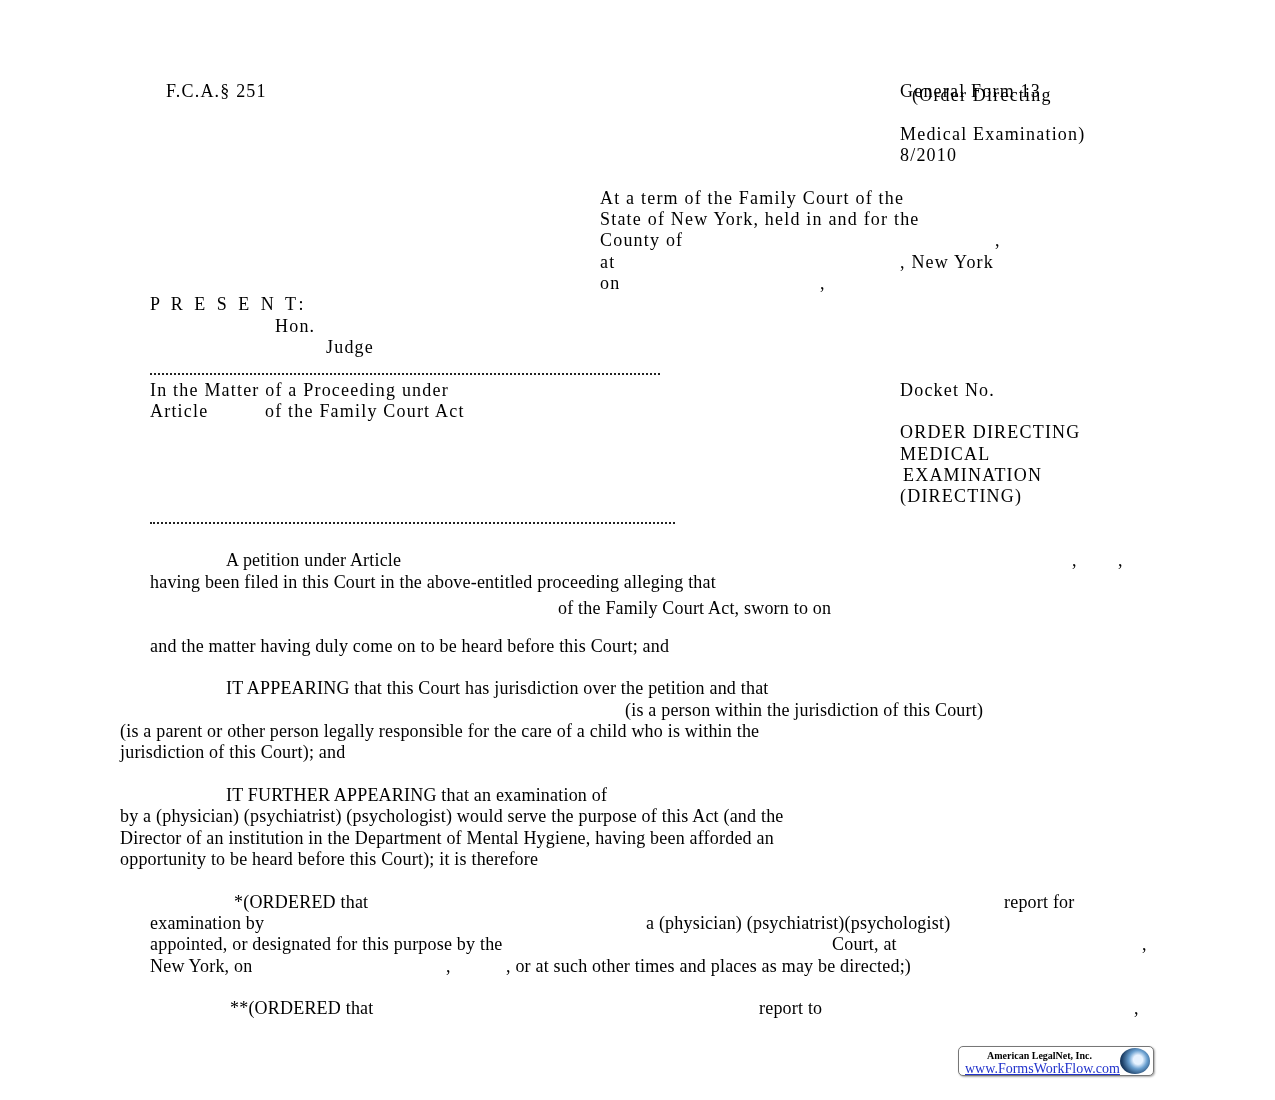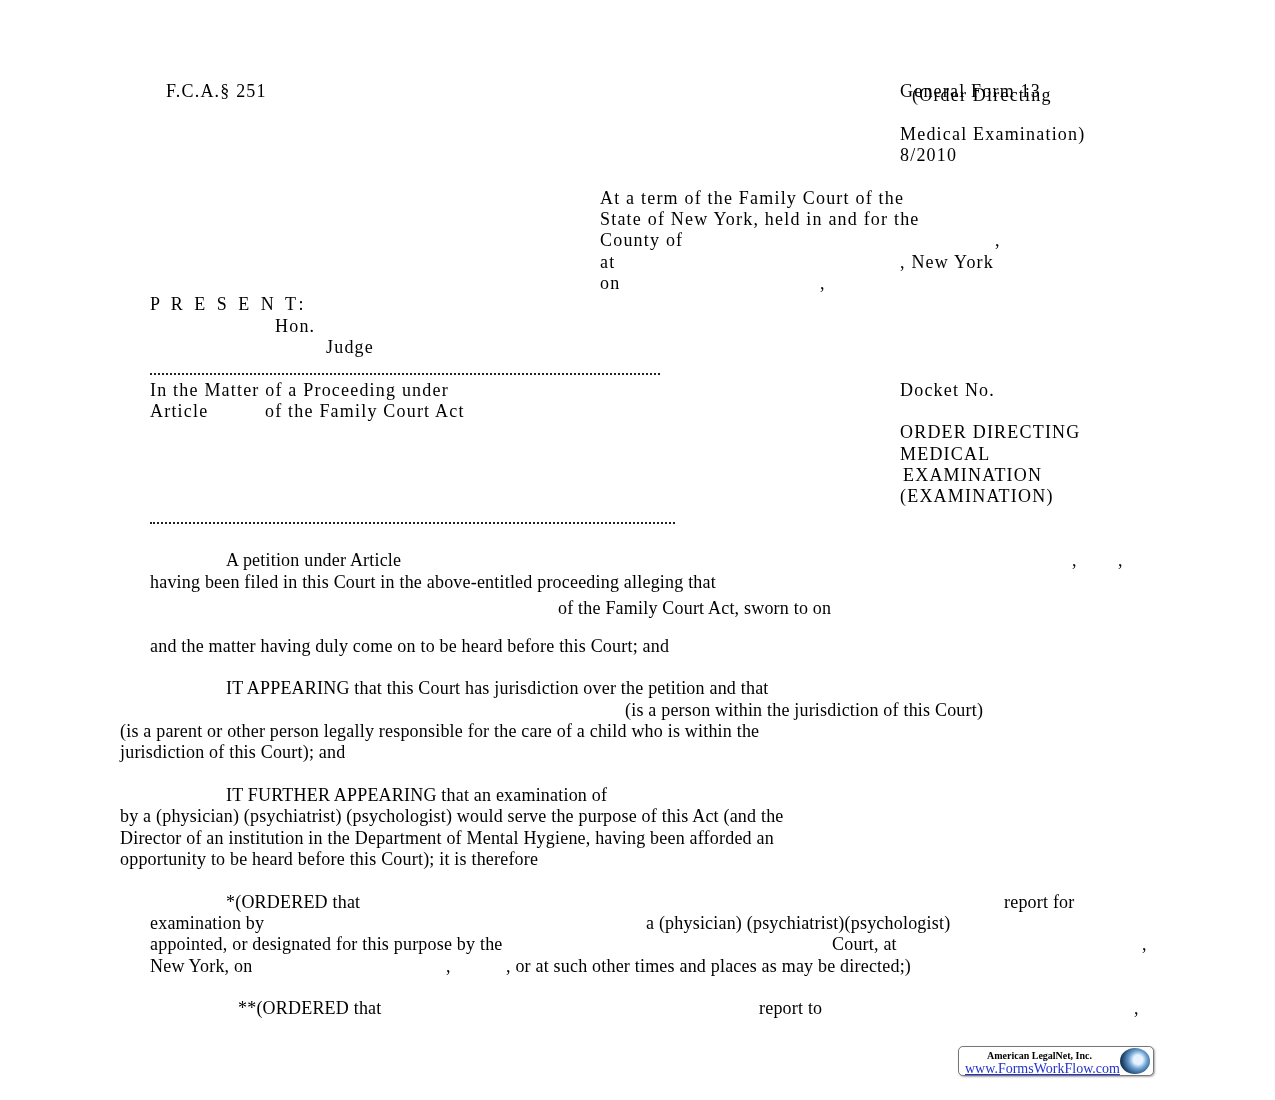--- a/index.html
+++ b/index.html
@@ -42,53 +42,53 @@
 <div class="t wide" style="left:290px;top:337px;margin-left:36px;">Judge</div>
 
 <div class="dots" style="left:150px;top:373px;width:510px;"></div>
 <div class="t wide" style="left:150px;top:380px;">In the Matter of a Proceeding under</div>
 <div class="t wide" style="left:150px;top:401px;">Article</div>
 <div class="t wide" style="left:265px;top:401px;">of the Family Court Act</div>
 <div class="t wide" style="left:900px;top:380px;">Docket No.</div>
 <div class="t wide" style="left:900px;top:422px;">ORDER DIRECTING</div>
 <div class="t wide" style="left:900px;top:444px;">MEDICAL</div>
 <div class="t wide" style="left:903px;top:465px;">EXAMINATION</div>
-<div class="t wide" style="left:900px;top:486px;">(EXAMINATION)</div>
+<div class="t wide" style="left:900px;top:486px;">(DIRECTING)</div>
 <div class="dots" style="left:150px;top:522px;width:525px;"></div>
 
 <div class="t body-txt" style="left:226px;top:550px;">A petition under Article</div>
 <div class="t body-txt" style="left:558px;top:550px;margin-top:48px;">of the Family Court Act, sworn to on</div>
 <div class="t body-txt" style="left:1072px;top:550px;">,</div>
 <div class="t body-txt" style="left:1118px;top:550px;">,</div>
 <div class="t body-txt" style="left:150px;top:572px;">having been filed in this Court in the above-entitled proceeding alleging that</div>
 
 <div class="t body-txt" style="left:150px;top:636px;">and the matter having duly come on to be heard before this Court; and</div>
 
 <div class="t body-txt" style="left:226px;top:678px;">IT APPEARING that this Court has jurisdiction over the petition and that</div>
 <div class="t body-txt" style="left:625px;top:700px;">(is a person within the jurisdiction of this Court)</div>
 <div class="t body-txt" style="left:120px;top:721px;">(is a parent or other person legally responsible for the care of a child who is within the</div>
 <div class="t body-txt" style="left:120px;top:742px;">jurisdiction of this Court); and</div>
 
 <div class="t body-txt" style="left:226px;top:785px;">IT FURTHER APPEARING that an examination of</div>
 <div class="t body-txt" style="left:120px;top:806px;">by a (physician) (psychiatrist) (psychologist) would serve the purpose of this Act (and the</div>
 <div class="t body-txt" style="left:120px;top:828px;">Director of an institution in the Department of Mental Hygiene, having been afforded an</div>
 <div class="t body-txt" style="left:120px;top:849px;">opportunity to be heard before this Court); it is therefore</div>
 
-<div class="t body-txt" style="left:226px;top:892px;">*(ORDERED that</div>
+<div class="t body-txt" style="left:234px;top:892px;">*(ORDERED that</div>
 <div class="t body-txt" style="left:960px;top:892px;margin-left:44px;">report for</div>
 <div class="t body-txt" style="left:150px;top:913px;">examination by</div>
 <div class="t body-txt" style="left:646px;top:913px;">a (physician) (psychiatrist)(psychologist)</div>
 <div class="t body-txt" style="left:150px;top:934px;">appointed, or designated for this purpose by the</div>
 <div class="t body-txt" style="left:832px;top:934px;">Court, at</div>
 <div class="t body-txt" style="left:1142px;top:934px;">,</div>
 <div class="t body-txt" style="left:150px;top:956px;">New York, on</div>
 <div class="t body-txt" style="left:446px;top:956px;">,</div>
 <div class="t body-txt" style="left:506px;top:956px;">, or at such other times and places as may be directed;)</div>
 
-<div class="t body-txt" style="left:238px;top:998px;text-align:center;">**(ORDERED that</div>
+<div class="t body-txt" style="left:230px;top:998px;text-align:center;">**(ORDERED that</div>
 <div class="t body-txt" style="left:759px;top:998px;">report to</div>
 <div class="t body-txt" style="left:1134px;top:998px;">,</div>
 
 <div class="badge">
   <span class="name">American LegalNet, Inc.</span>
   <span class="url">www.FormsWorkFlow.com</span>
   <span class="logo"></span>
 </div>
 
 </body></html>

